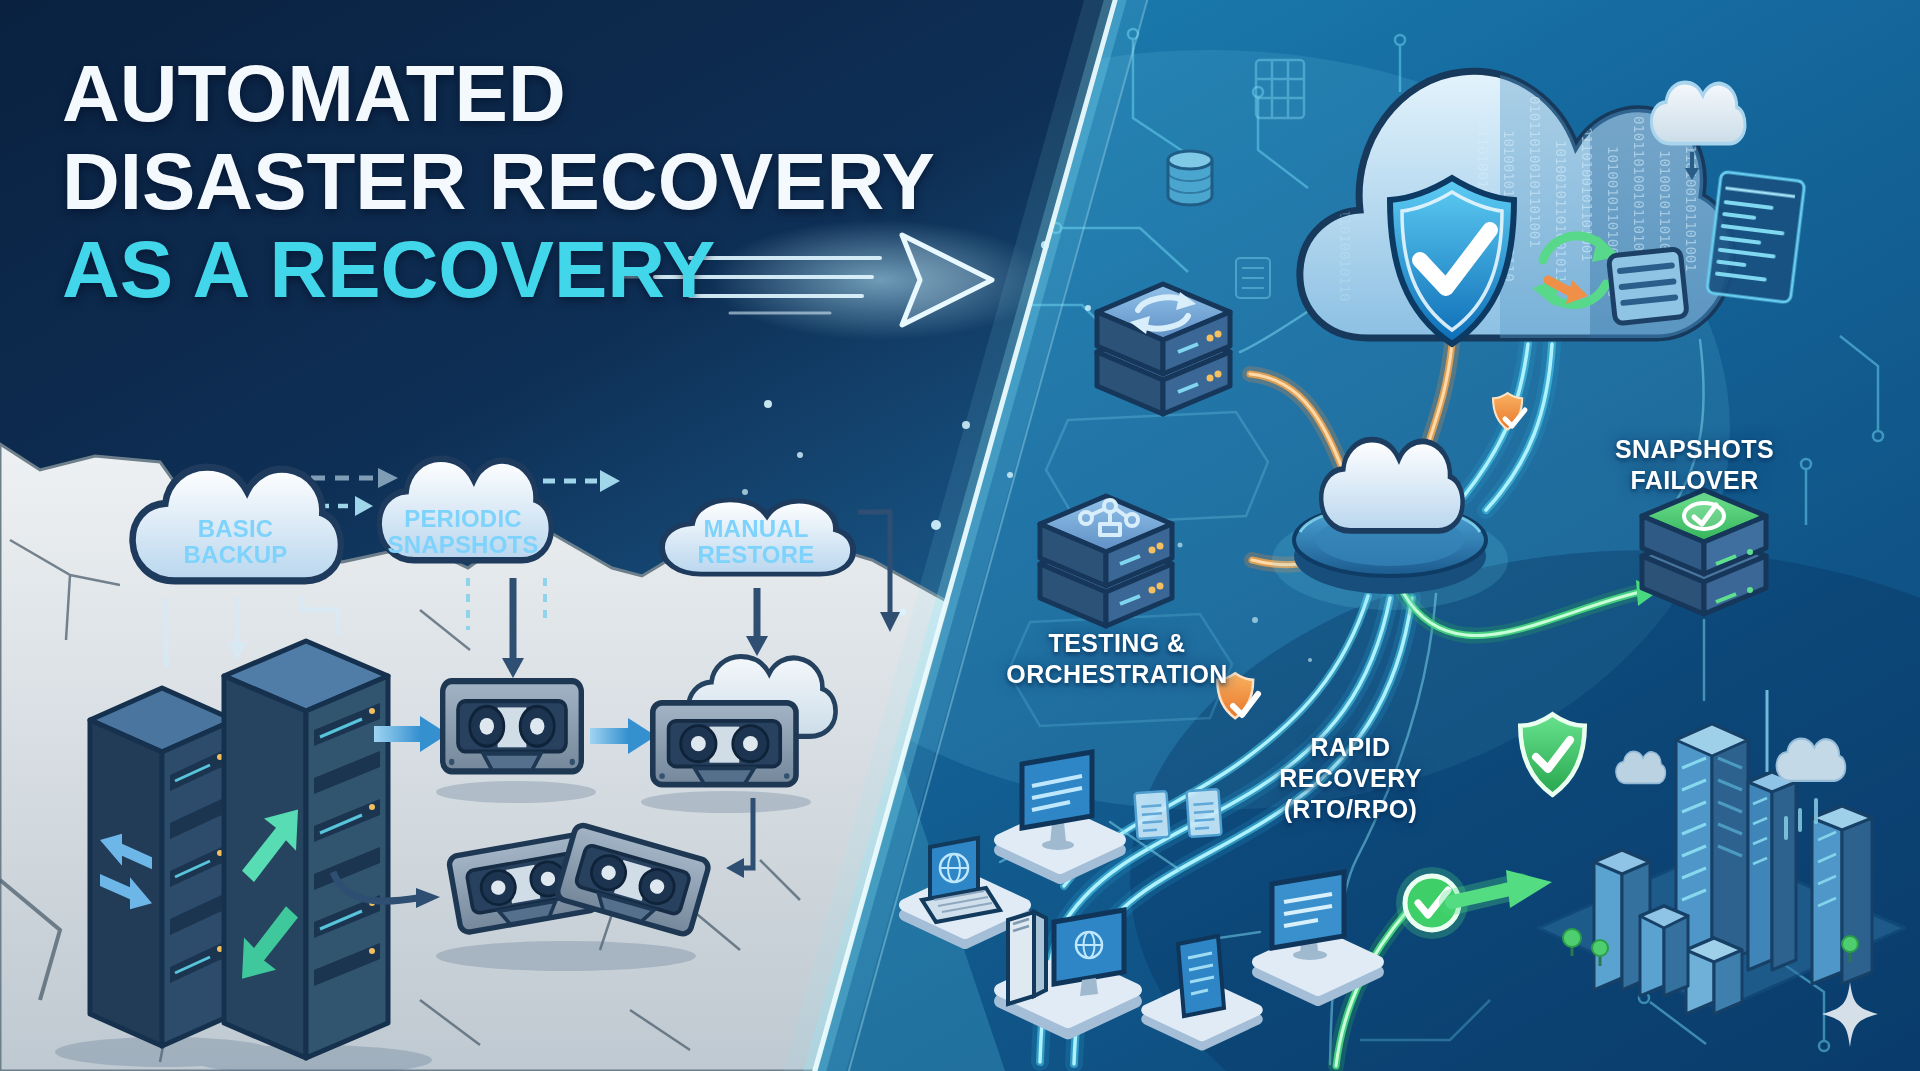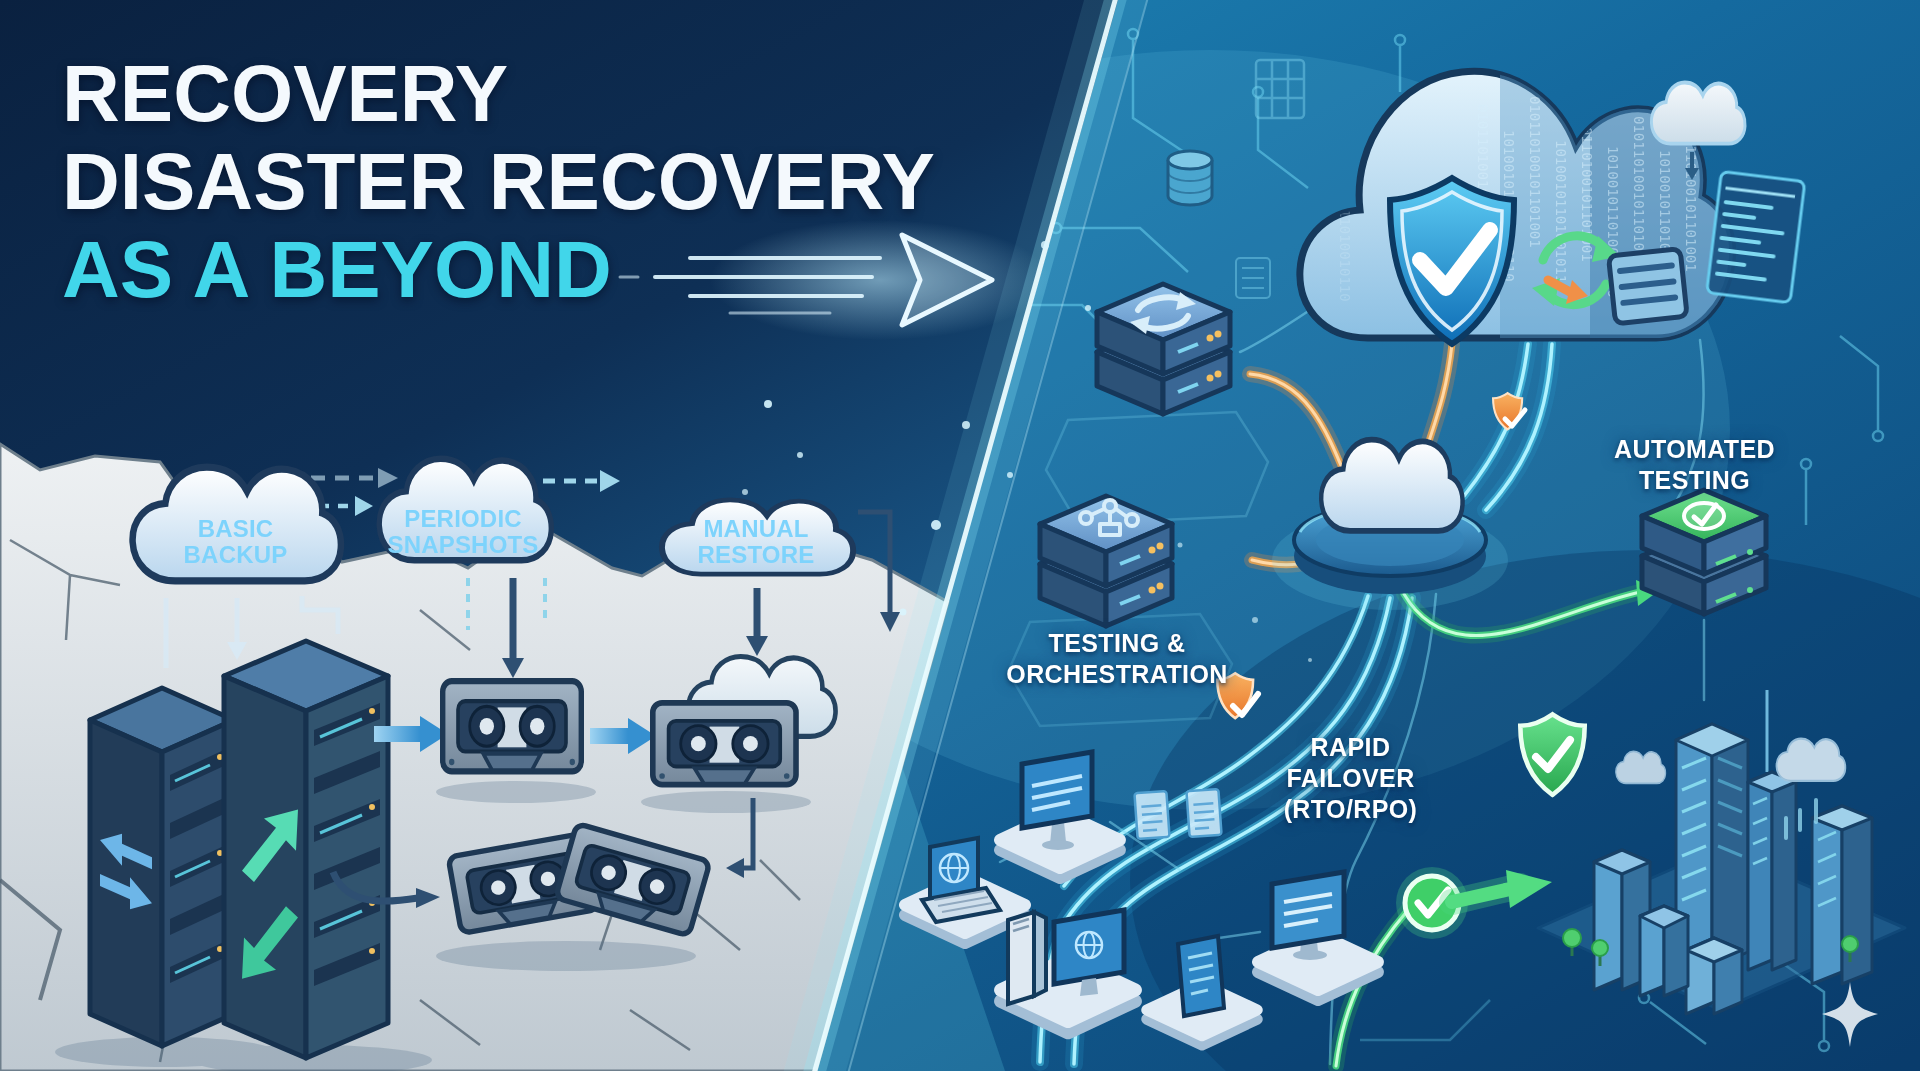--- a/index.html
+++ b/index.html
@@ -766,26 +766,26 @@
     <line x1="1800" y1="810" x2="1800" y2="830"></line>
         <line x1="1816" y1="800" x2="1816" y2="822"></line>
     <line x1="1786" y1="818" x2="1786" y2="838"></line>
   </g>
 
   <path fill="#e6edf3" opacity=".92" d="M1850,982 C1853,1003 1856,1008 1878,1014 C1856,1020 1853,1025 1850,1047 C1847,1025 1844,1020 1822,1014 C1844,1008 1847,1003 1850,982 Z"></path>
 </svg>
 
 <div class="labels">
   <div class="lbl title">
-    <div>RECOVERY</div>
+    <div>AUTOMATED</div>
     <div>DISASTER RECOVERY</div>
-    <div class="accent">AS A BEYOND</div>
+    <div class="accent">AS A RECOVERY</div>
   </div>
 
   <div class="lbl cloud-lbl" style="left:148px;top:516px;width:175px;">BASIC BACKUP</div>
   <div class="lbl cloud-lbl" style="left:377px;top:506px;width:172px;">PERIODIC SNAPSHOTS</div>
   <div class="lbl cloud-lbl" style="left:678px;top:516px;width:156px;text-align:center;">MANUAL RESTORE</div>
 
   <div class="lbl feat-lbl" style="left:997px;top:628px;width:240px;">TESTING &amp; ORCHESTRATION</div>
-  <div class="lbl feat-lbl" style="left:1582px;top:434px;width:225px;">AUTOMATED TESTING</div>
-  <div class="lbl feat-lbl" style="left:1258px;top:732px;width:185px;">RAPID FAILOVER (RTO/RPO)</div>
+  <div class="lbl feat-lbl" style="left:1582px;top:434px;width:225px;">SNAPSHOTS FAILOVER</div>
+  <div class="lbl feat-lbl" style="left:1258px;top:732px;width:185px;">RAPID RECOVERY (RTO/RPO)</div>
 </div>
 </div>
 
 </body></html>

